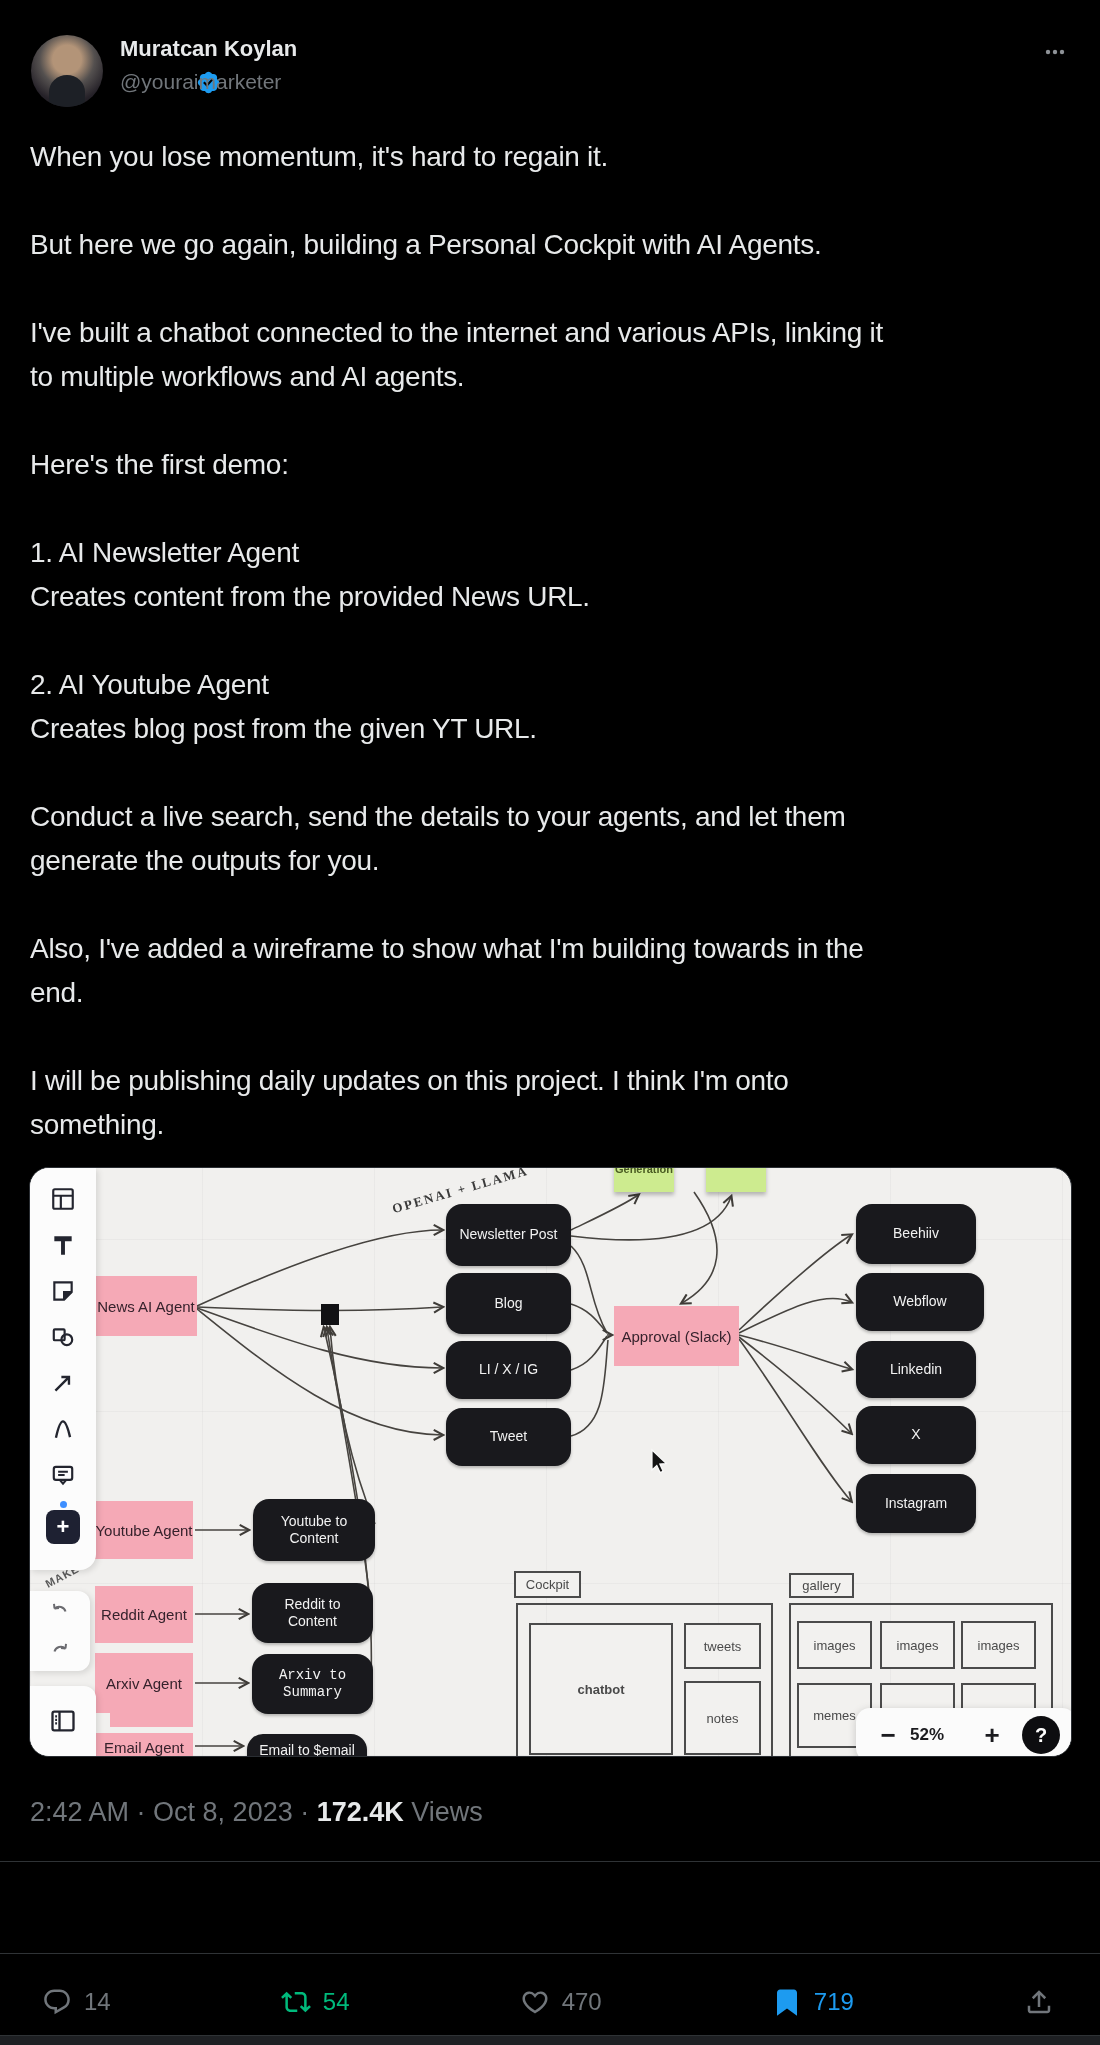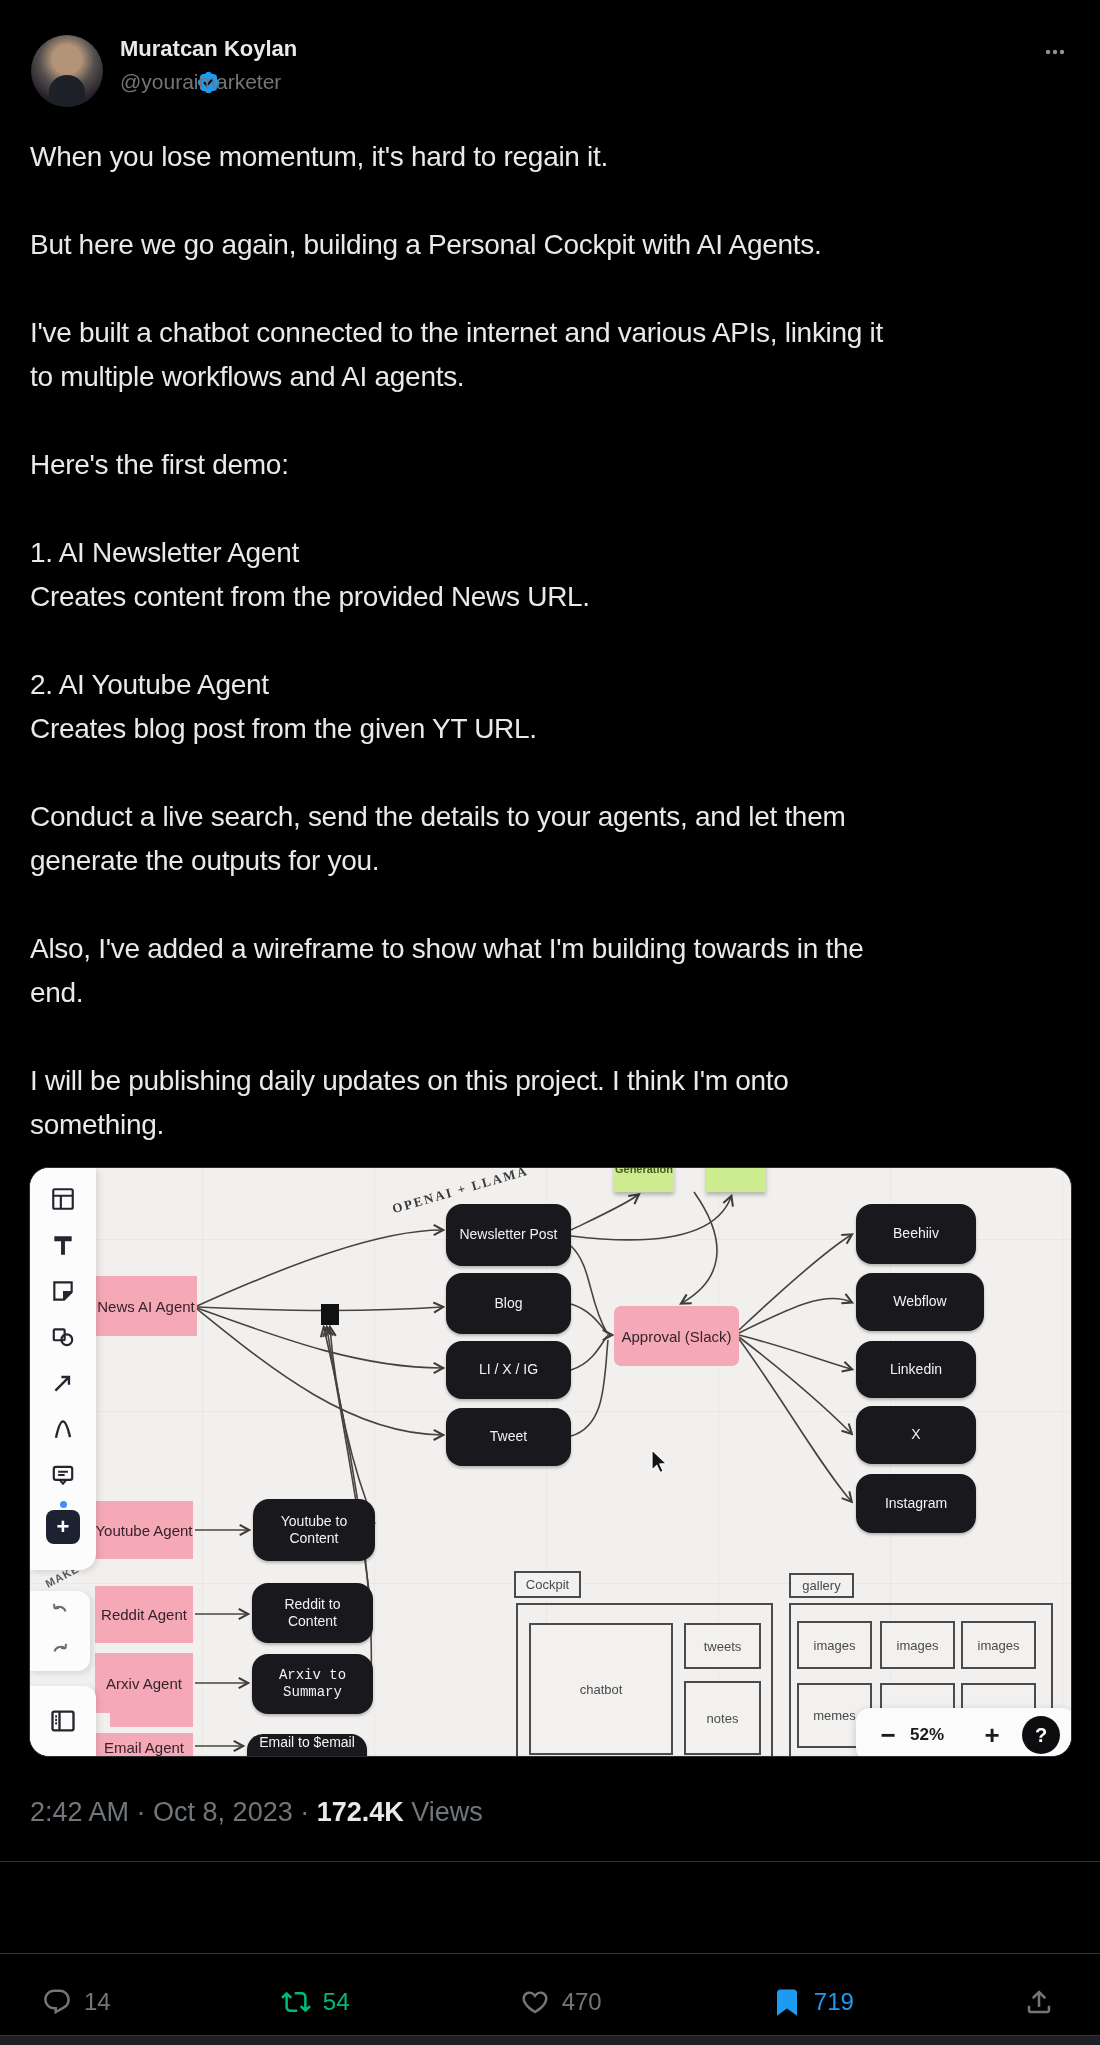--- a/index.html
+++ b/index.html
@@ -160,36 +160,36 @@
     <div class="pnode" style="left:65px;top:418px;width:98px;height:57px;">Reddit Agent</div>
     <div class="pnode" style="left:65px;top:485px;width:98px;height:60px;">Arxiv Agent</div>
     <div class="pnode" style="left:80px;top:545px;width:83px;height:14px;"></div>
     <div class="pnode" style="left:65px;top:565px;width:98px;height:30px;align-items:flex-start;padding-top:6px;">Email Agent</div>
 
     <div class="bnode" style="left:416px;top:36px;width:125px;height:62px;">Newsletter Post</div>
     <div class="bnode" style="left:416px;top:105px;width:125px;height:61px;">Blog</div>
     <div class="bnode" style="left:416px;top:173px;width:125px;height:58px;">LI / X / IG</div>
     <div class="bnode" style="left:416px;top:240px;width:125px;height:58px;">Tweet</div>
 
-    <div class="pnode" style="left:584px;top:138px;width:125px;height:60px;border-radius:7px;">Approval (Slack)</div>
+    <div class="pnode" style="left:584px;top:138px;width:125px;height:60px;">Approval (Slack)</div>
 
     <div class="bnode" style="left:826px;top:36px;width:120px;height:60px;">Beehiiv</div>
     <div class="bnode" style="left:826px;top:105px;width:128px;height:58px;">Webflow</div>
     <div class="bnode" style="left:826px;top:173px;width:120px;height:57px;">Linkedin</div>
     <div class="bnode" style="left:826px;top:238px;width:120px;height:58px;">X</div>
     <div class="bnode" style="left:826px;top:306px;width:120px;height:59px;">Instagram</div>
 
     <div class="bnode" style="left:223px;top:331px;width:122px;height:62px;">Youtube to Content</div>
     <div class="bnode" style="left:222px;top:415px;width:121px;height:60px;">Reddit to Content</div>
     <div class="bnode" style="left:222px;top:486px;width:121px;height:60px;font-family:Liberation Mono, monospace;">Arxiv to Summary</div>
-    <div class="bnode" style="left:217px;top:566px;width:120px;height:40px;align-items:flex-start;">Email to $email</div>
+    <div class="bnode" style="left:217px;top:566px;width:120px;height:40px;align-items:flex-start;padding-top:8px;">Email to $email</div>
 
     <div class="wf" style="left:484px;top:403px;width:67px;height:27px;">Cockpit</div>
     <div class="wf" style="left:486px;top:435px;width:257px;height:170px;background:transparent;"></div>
-    <div class="wf" style="left:499px;top:455px;width:144px;height:132px;">chatbot</div>
+    <div class="wf" style="left:499px;top:455px;width:144px;height:132px;font-weight:bold;">chatbot</div>
     <div class="wf" style="left:654px;top:455px;width:77px;height:46px;">tweets</div>
     <div class="wf" style="left:654px;top:513px;width:77px;height:74px;">notes</div>
 
     <div class="wf" style="left:759px;top:405px;width:65px;height:25px;">gallery</div>
     <div class="wf" style="left:759px;top:435px;width:264px;height:155px;background:transparent;"></div>
     <div class="wf" style="left:767px;top:453px;width:75px;height:48px;">images</div>
     <div class="wf" style="left:850px;top:453px;width:75px;height:48px;">images</div>
     <div class="wf" style="left:931px;top:453px;width:75px;height:48px;">images</div>
     <div class="wf" style="left:767px;top:515px;width:75px;height:65px;">memes</div>
     <div class="wf" style="left:850px;top:515px;width:75px;height:65px;"></div>

